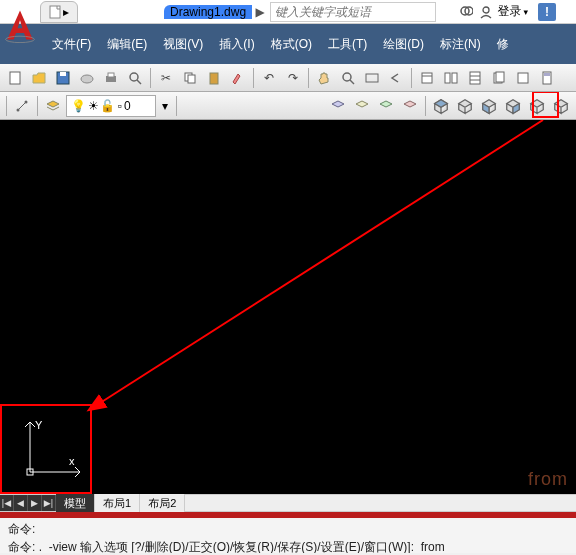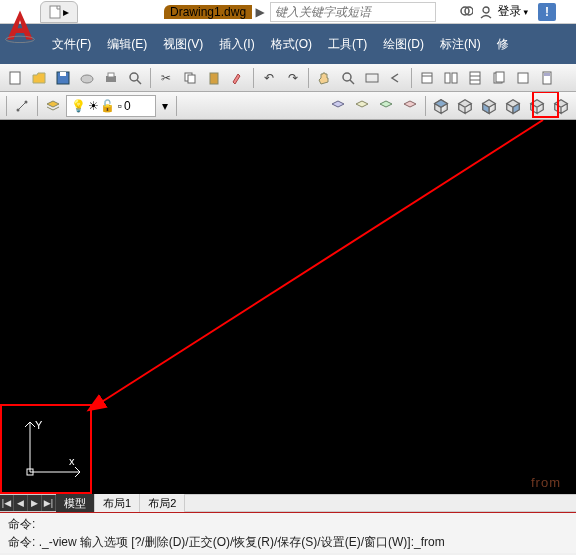--- a/index.html
+++ b/index.html
@@ -1,21 +1,21 @@
 <!DOCTYPE html>
 <html><head>
 <meta charset="utf-8">
 <style>
   * { margin: 0; padding: 0; box-sizing: border-box; font-family: "Microsoft YaHei", Arial, sans-serif; }
   body { width: 576px; height: 555px; overflow: hidden; background: #f0f0f0; font-size: 12px; }
   .titlebar { height: 24px; background: #fff; display: flex; align-items: center; border-bottom: 1px solid #ccc; position: relative; }
   .titlebar .logo-slot { width: 36px; height: 24px; }
   .titlebar .tab { height: 22px; padding: 0 8px; display: flex; align-items: center; background: #eee; border: 1px solid #bbb; border-top-left-radius: 6px; border-top-right-radius: 6px; margin-left: 4px; }
   .titlebar .spacer { width: 86px; }
-  .titlebar .active-tab { display: flex; align-items: center; gap: 4px; padding: 0 6px; border-top-left-radius: 6px; background: #a16207; }
+  .titlebar .active-tab { display: flex; align-items: center; gap: 4px; padding: 0 6px; border-top-left-radius: 6px; background: #3b82f6; }
   .titlebar .arrow-btn { width: 16px; height: 16px; display: inline-flex; align-items: center; justify-content: center; color: #555; }
   .searchbox { flex: 0 0 166px; height: 20px; background: #fff; border: 1px solid #ccc; display: flex; align-items: center; margin-left: 2px; }
   .searchbox input { border: none; outline: none; width: 100%; height: 100%; font-size: 12px; color: #000000; font-style: italic; padding: 0 4px; }
   .titlebar-right { margin-left: auto; display: flex; align-items: center; gap: 2px; padding-right: 20px; }
   .titlebar-right .icon { width: 18px; height: 18px; display: flex; align-items: center; justify-content: center; color: #555; }
   .info-btn { width: 18px; height: 18px; background: #4a7cc0; color: #fff; display: flex; align-items: center; justify-content: center; font-weight: bold; border-radius: 2px; }
 
   .logo-area { position: absolute; left: 0; top: 2px; width: 40px; height: 46px; z-index: 10; display: flex; align-items: center; justify-content: center;}
   .autocad-logo { width: 32px; height: 36px; }
 
@@ -31,29 +31,29 @@
   .tb-text { padding: 0 4px; display: flex; align-items: center; height: 22px; }
 
   .right-iso-toolbar { position: relative; }
   .red-box-top { position: absolute; right: 17px; top: -1px; width: 27px; height: 27px; border: 2px solid red; z-index: 5; }
 
   .canvas-wrap { position: relative; width: 576px; height: 374px; background: #000; overflow: hidden; }
   .canvas-wrap svg.annotation { position: absolute; inset: 0; width: 100%; height: 100%; }
   .ucs { position: absolute; left: 25px; bottom: 14px; pointer-events: none; }
   .ucs svg { overflow: visible; }
   .red-box-bottom { position: absolute; left: 0; bottom: 0; width: 92px; height: 90px; border: 2px solid red; z-index: 5; }
-  .watermark { position: absolute; right: 15px; bottom: 4px; color: #a05030; font-size: 13px; letter-spacing: 1px; opacity: 0.7; }
+  .watermark { position: absolute; right: 8px; bottom: 4px; color: #a05030; font-size: 18px; letter-spacing: 1px; opacity: 0.7; }
 
   .model-tabs { height: 18px; background: #eee; display: flex; align-items: center; border-top: 1px solid #ccc; border-bottom: 1px solid #ccc; font-size: 11px; }
   .model-tabs .nav { display: flex; }
   .model-tabs .nav span { width: 14px; height: 16px; display: flex; align-items: center; justify-content: center; background: #333; color: #ddd; font-size: 9px; border-right:1px solid #555;}
   .model-tabs .tab { padding: 0 8px; height: 18px; display: flex; align-items: center; background: #eee; border-right: 1px solid #ccc; }
   .model-tabs .tab.active { background: #333; color: #fff; }
 
-  .command-area { background: #f4f4f4; border-top: 1px solid #b91c1c; padding: 2px 8px; height: 41px; overflow: hidden; }
+  .command-area { background: #f4f4f4; border-top: 6px solid #b91c1c; padding: 2px 8px; height: 41px; overflow: hidden; }
   .command-area .line { height: 18px; display: flex; align-items: center; font-size: 12px; color: #222; white-space: nowrap; }
 
   .iso-cube-btn { width:22px;height:22px;display:flex;align-items:center;justify-content:center;border:1px solid transparent;flex-shrink:0;}
 </style>
 </head>
 <body>
 
 <div class="titlebar">
   <div class="logo-slot"></div>
   <div class="tab">

